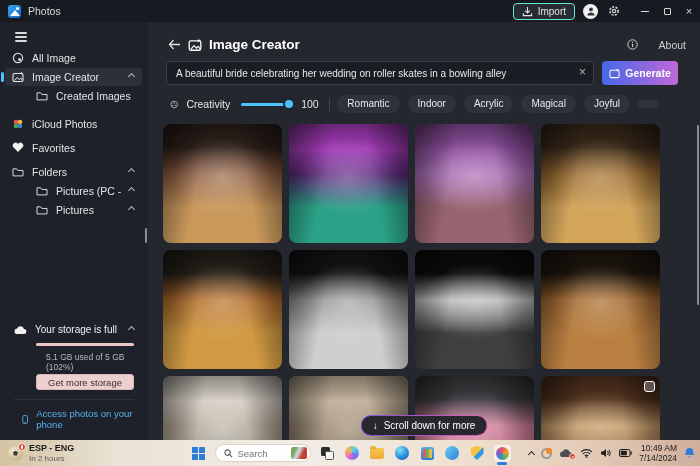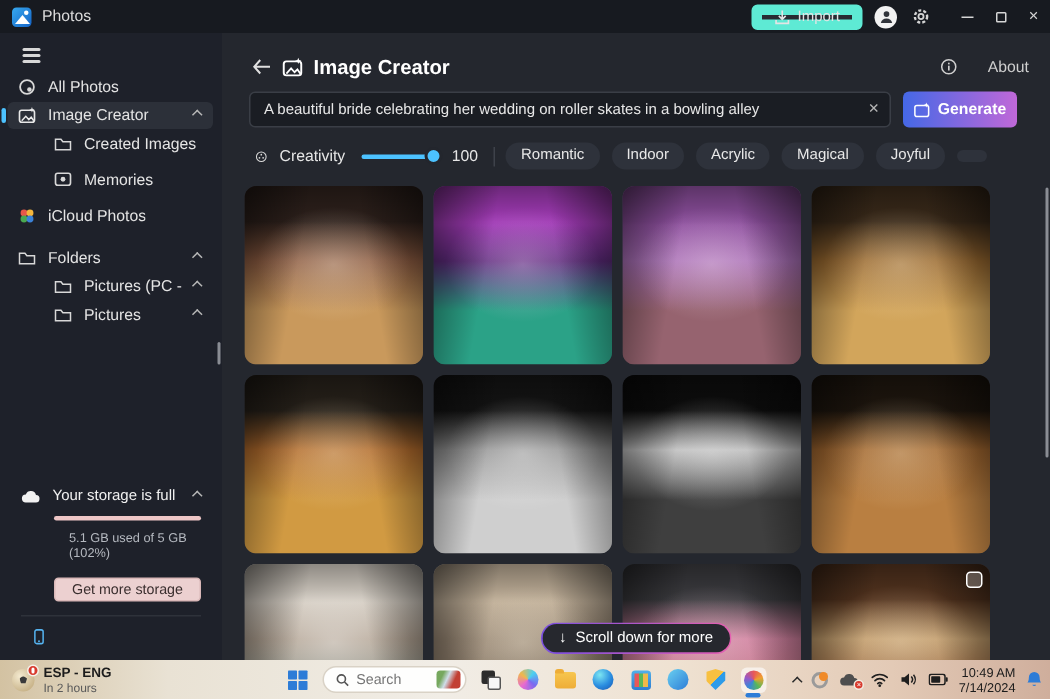--- a/index.html
+++ b/index.html
@@ -10,21 +10,21 @@
   html,body{width:700px;height:466px;overflow:hidden}
   body{font-family:"Liberation Sans","DejaVu Sans",sans-serif;background:#101113;color:#e8e8e8;position:relative}
 
   
   .titlebar{height:22px;background:#171a20;display:flex;align-items:center;padding-left:8px;gap:7px}
   .app-logo{width:13px;height:13px;border-radius:3px;background:linear-gradient(135deg,#37a9ef,#1463c6);position:relative;overflow:hidden}
   .app-logo::before{content:"";position:absolute;left:2px;bottom:2px;width:0;height:0;border-left:5px solid transparent;border-right:5px solid transparent;border-bottom:6px solid #fff}
   .app-logo::after{content:"";position:absolute;right:2px;top:2px;width:3px;height:3px;border-radius:50%;background:#fff}
   .app-title{font-size:10.5px;color:#dcdcdc}
   .tb-right{margin-left:auto;display:flex;align-items:center}
-  .import-btn{display:flex;align-items:center;gap:5px;background:#272b32;border:7px solid #5eead4;border-radius:4px;height:17px;padding:0 8px;color:#e4e4e4;font-size:10px;margin-right:8px}
+  .import-btn{display:flex;align-items:center;gap:5px;background:#272b32;border:1px solid #5eead4;border-radius:4px;height:17px;padding:0 8px;color:#e4e4e4;font-size:10px;margin-right:8px}
   .avatar{width:15px;height:15px;border-radius:50%;background:#f2f2f2;display:flex;align-items:center;justify-content:center;margin-right:10px}
   .gear{margin-right:14px;display:flex}
   .win-btn{width:22px;height:22px;display:flex;align-items:center;justify-content:center;color:#d6d6d6;font-size:11px}
   .min-glyph{width:8px;height:1px;background:#d6d6d6}
   .max-glyph{width:7px;height:7px;border:1px solid #d6d6d6;border-radius:1px}
 
   
   .app{display:flex;height:418px}
 
   
@@ -42,21 +42,21 @@
   .chev.up{transform:rotate(-135deg)}
   .nav-gap{height:4px}
   .side-scrollbar{position:absolute;right:1px;top:206px;width:2.5px;height:15px;border-radius:2px;background:#8a8d94}
 
   
   .storage{position:absolute;left:0;right:0;bottom:3px;padding:9px 14px 7px;font-size:10px}
   .storage-head{display:flex;align-items:center;gap:8px;color:#f0f0f0}
   .storage-head .chev{margin-right:0}
   .storage-bar{height:3px;border-radius:2px;background:var(--storage-bar);margin:8px 0 6px 22px}
   .storage-usage{color:#b4b8bf;font-size:8.5px;margin-left:32px}
-  .storage-btn{display:block;width:calc(100% - 22px);margin:12px 0 0 22px;height:16px;background:#ecd0d0;border:1px solid #d9b8b8;border-radius:3px;color:#3a2e2e;font-size:9.5px;font-family:inherit}
+  .storage-btn{display:block;width:calc(100% - 22px);margin:2px 0 0 22px;height:16px;background:#ecd0d0;border:1px solid #d9b8b8;border-radius:3px;color:#3a2e2e;font-size:9.5px;font-family:inherit}
   .storage-div{height:1px;background:#2e323a;margin:9px 0 8px}
   .phone-link{display:flex;align-items:center;gap:8px;color:var(--link);font-size:9.5px;padding-left:8px}
 
   
   .main{flex:1;background:#24272e;position:relative;overflow:hidden}
   .m-header{display:flex;align-items:center;gap:7px;margin:15px 14px 0 20px}
   .back{display:flex;color:#e0e0e0}
   .m-title{font-size:13.5px;font-weight:700;color:#fff}
   .about{margin-left:auto;display:flex;align-items:center;gap:21px;color:#cfcfcf;font-size:10.5px}
 
@@ -174,21 +174,21 @@
         <i></i>
       </div>
     <div class="nav">
       <div class="item">
         <span class="ic">
             <svg width="12" height="12" viewBox="0 0 12 12">
               <circle cx="6" cy="6" r="4.6" fill="none" stroke="#d8d8d8" stroke-width="1.2"></circle>
               <circle cx="7.6" cy="7.6" r="1.5" fill="#d8d8d8"></circle>
             </svg>
           </span>
-        <span class="lbl">All Photos</span>
+        <span class="lbl">All Image</span>
       </div>
       <div class="item selected">
         <span class="ic">
             <svg width="12" height="12" viewBox="0 0 12 12">
               <rect x="1" y="2.5" width="10" height="8" rx="1.5" fill="none" stroke="#e8e8e8" stroke-width="1.1"></rect>
               <path d="M2.5 9.5l2.7-3 2 2.2 1.6-1.6 1.7 2.4" fill="none" stroke="#e8e8e8" stroke-width="1"></path>
               <path d="M9.3 0.4l.5 1.3 1.3.5-1.3.5-.5 1.3-.5-1.3-1.3-.5 1.3-.5z" fill="#e8e8e8"></path>
             </svg>
           </span>
         <span class="lbl">Image Creator</span>
@@ -196,42 +196,41 @@
       </div>
       <div class="item indent">
         <span class="ic">
             <svg width="12" height="10" viewBox="0 0 13 11">
               <path d="M1 2h4l1.4 1.8H12v6H1z" fill="none" stroke="#d8d8d8" stroke-width="1.1"></path>
             </svg>
           </span>
         <span class="lbl">Created Images</span>
       </div>
       <div class="nav-gap"></div>
-      <div class="item indent">
-        <span class="ic">
-            <svg width="12" height="11" viewBox="0 0 12 11">
-              <rect x="1" y="1.5" width="10" height="8" rx="1.5" fill="none" stroke="#d8d8d8" stroke-width="1.1"></rect>
-              <circle cx="6" cy="5.5" r="1.6" fill="#d8d8d8"></circle>
-            </svg>
-          </span>
-        <span class="lbl">Memories</span>
-      </div>
       <div class="nav-gap"></div>
       <div class="item">
         <span class="ic">
             <svg width="12" height="12" viewBox="0 0 12 12">
               <circle cx="4" cy="4" r="2.3" fill="#e8574a"></circle>
               <circle cx="8" cy="4" r="2.3" fill="#f5b63c"></circle>
               <circle cx="4" cy="8" r="2.3" fill="#4aa850"></circle>
               <circle cx="8" cy="8" r="2.3" fill="#3b82d8"></circle>
             </svg>
           </span>
         <span class="lbl">iCloud Photos</span>
       </div>
       <div class="nav-gap"></div>
+      <div class="item">
+        <span class="ic">
+            <svg width="12" height="11" viewBox="0 0 12 11">
+              <path d="M6 10 1.6 5.6a2.8 2.8 0 0 1 4-4L6 2l.4-.4a2.8 2.8 0 0 1 4 4z" fill="#f2f2f2"></path>
+            </svg>
+          </span>
+        <span class="lbl">Favorites</span>
+      </div>
       <div class="nav-gap"></div>
       <div class="item">
         <span class="ic">
             <svg width="12" height="10" viewBox="0 0 13 11">
               <path d="M1 2h4l1.4 1.8H12v6H1z" fill="none" stroke="#d8d8d8" stroke-width="1.1"></path>
             </svg>
           </span>
         <span class="lbl">Folders</span>
         <i class="chev up"></i>
       </div>
@@ -266,20 +265,21 @@
       </div>
       <div class="storage-bar"></div>
       <div class="storage-usage">5.1 GB used of 5 GB (102%)</div>
       <button class="storage-btn">Get more storage</button>
       <div class="storage-div"></div>
       <div class="phone-link">
         <svg width="8" height="11" viewBox="0 0 8 12">
             <rect x="1" y="1" width="6" height="10" rx="1.4" fill="none" stroke="#55b3f0" stroke-width="1.1"></rect>
             <circle cx="4" cy="9.2" r=".7" fill="#55b3f0"></circle>
           </svg>
+        <span>Access photos on your phone</span>
       </div>
     </div>
   </div>
 
   <div class="main">
     <div class="m-header">
       <span class="back">
         <svg width="13" height="11" viewBox="0 0 13 11">
             <path d="M5.5 1 1.5 5.5l4 4.5M1.5 5.5H12" stroke="#e0e0e0" stroke-width="1.3" fill="none"></path>
           </svg>

